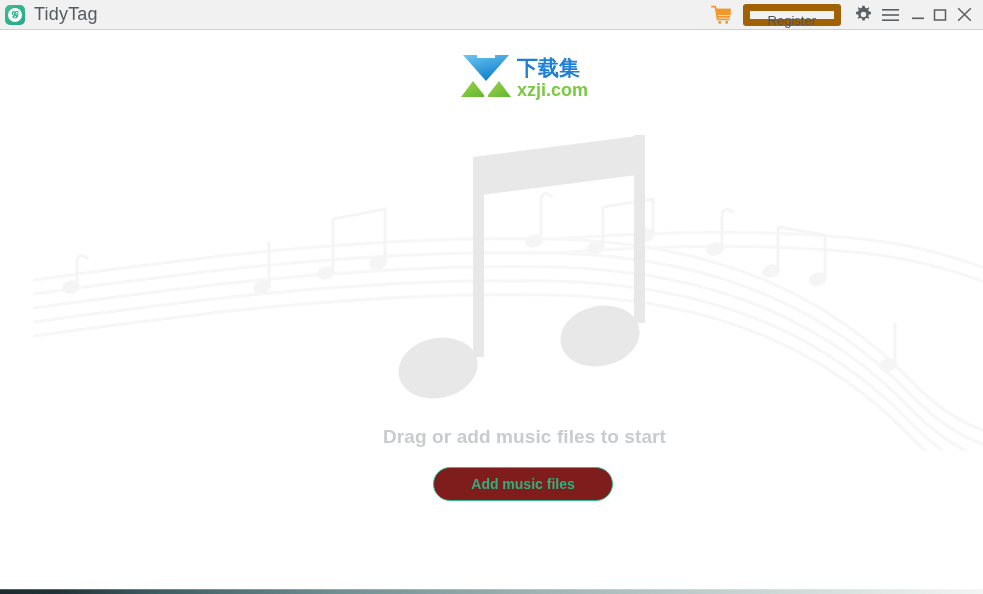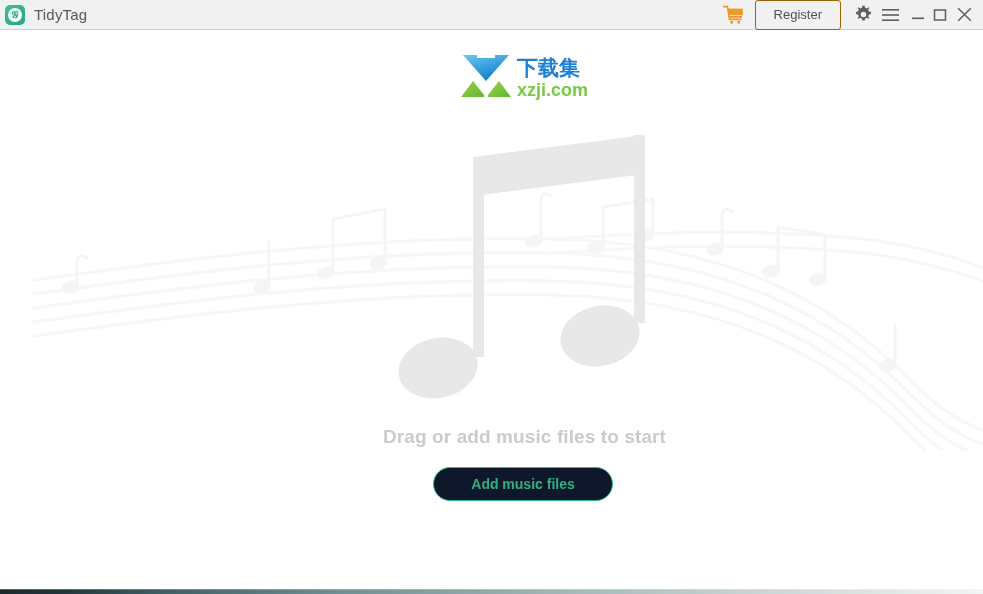--- a/index.html
+++ b/index.html
@@ -53,21 +53,21 @@
     color: #2fb189;
     font-size: 10px;
     line-height: 14px;
     text-align: center;
     font-family: "Liberation Serif", serif;
     font-weight: bold;
   }
 
   #app-title {
     margin-left: 9px;
-    font-size: 15px;
+    font-size: 18px;
     color: #555b60;
     letter-spacing: 0.2px;
     flex: none;
   }
 
   .titlebar-spacer { flex: 1 1 auto; }
 
   .tb-btn {
     flex: none;
     display: flex;
@@ -76,23 +76,23 @@
     cursor: default;
   }
 
   #cart-button {
     width: 26px;
     height: 26px;
     margin-right: 8px;
   }
 
   #register-button {
-    height: 30px;
+    height: 22px;
     padding: 0 18px;
-    border: 1px solid #a16207;
+    border: 7px solid #a16207;
     border-radius: 3px;
     background: transparent;
     color: #4e5356;
     font-family: "Liberation Sans", sans-serif;
     font-size: 13px;
     line-height: 20px;
     cursor: pointer;
     margin-right: 10px;
     white-space: nowrap;
   }
@@ -148,21 +148,21 @@
   }
 
   #add-files-button {
     position: absolute;
     top: 436px;
     left: 400px;
     width: 180px;
     height: 34px;
     border: 1px solid #35bb8a;
     border-radius: 17px;
-    background: #0f172a;
+    background: #7f1d1d;
     color: #2fb07f;
     font-family: "Liberation Sans", sans-serif;
     font-size: 14px;
     font-weight: bold;
     cursor: pointer;
     box-sizing: border-box;
   }
 
   #bottom-edge {
     position: absolute;

